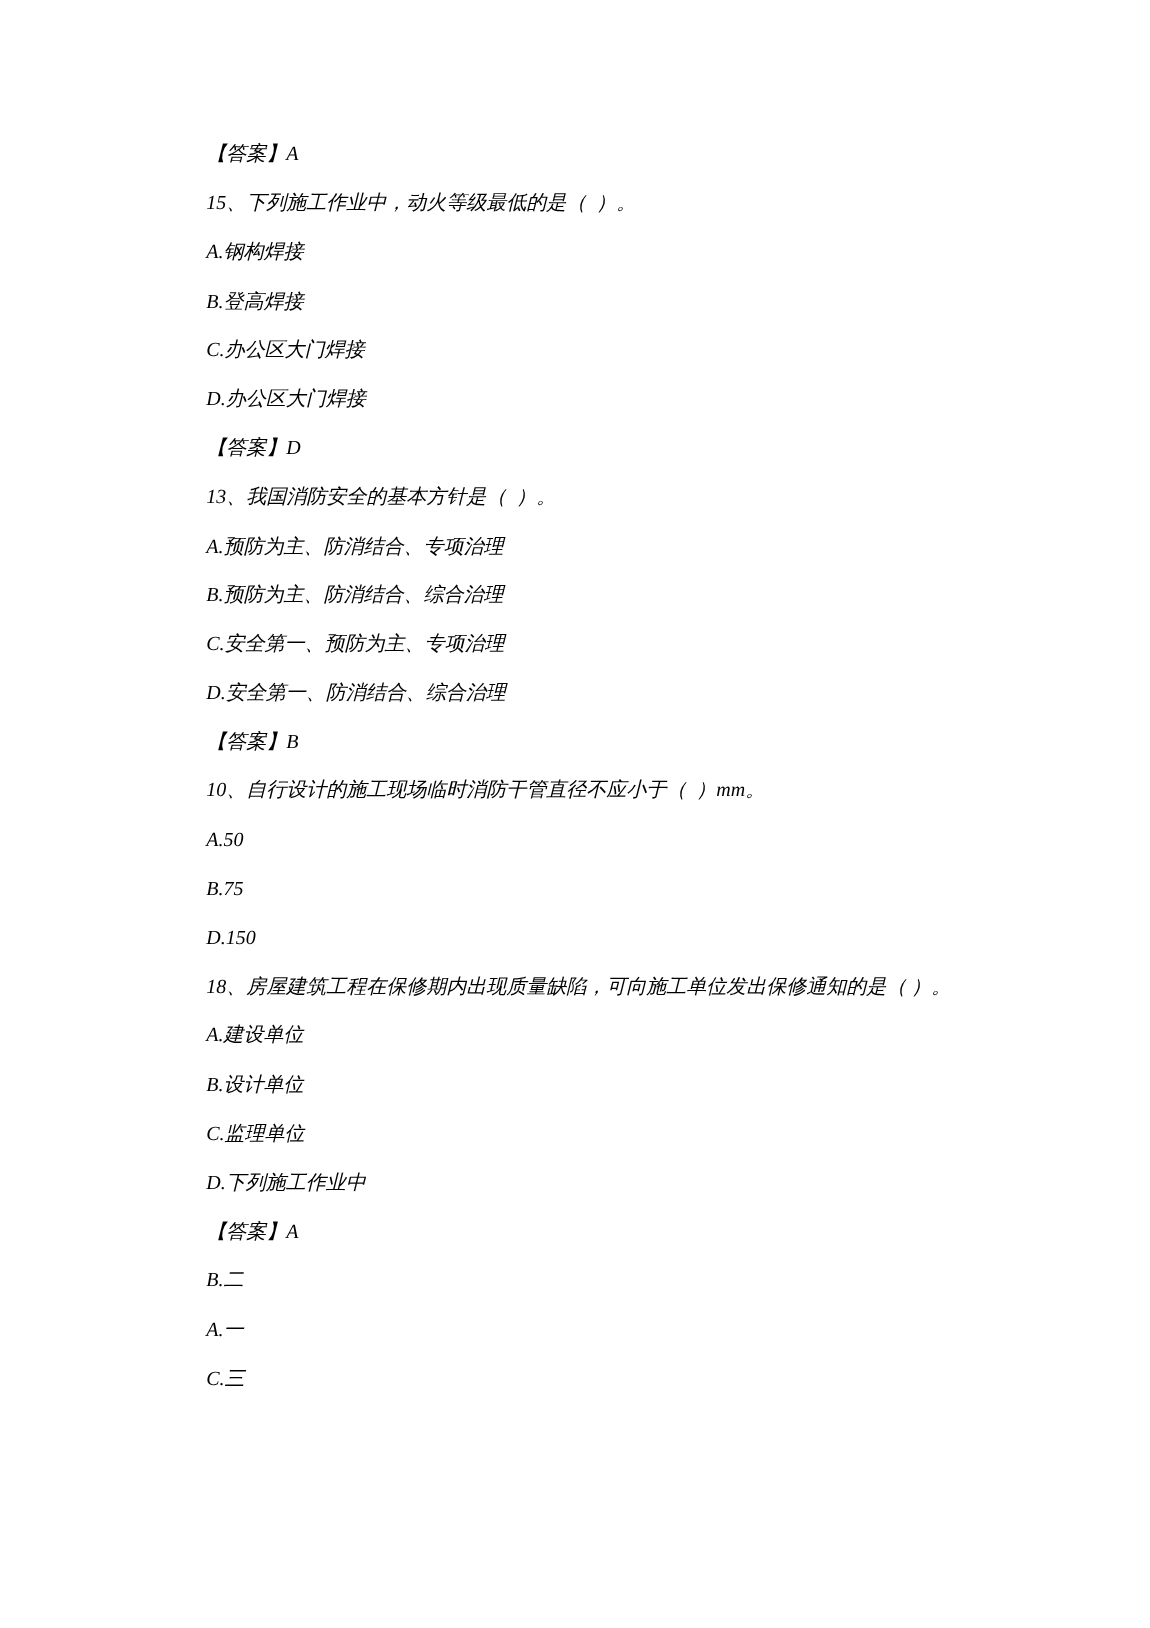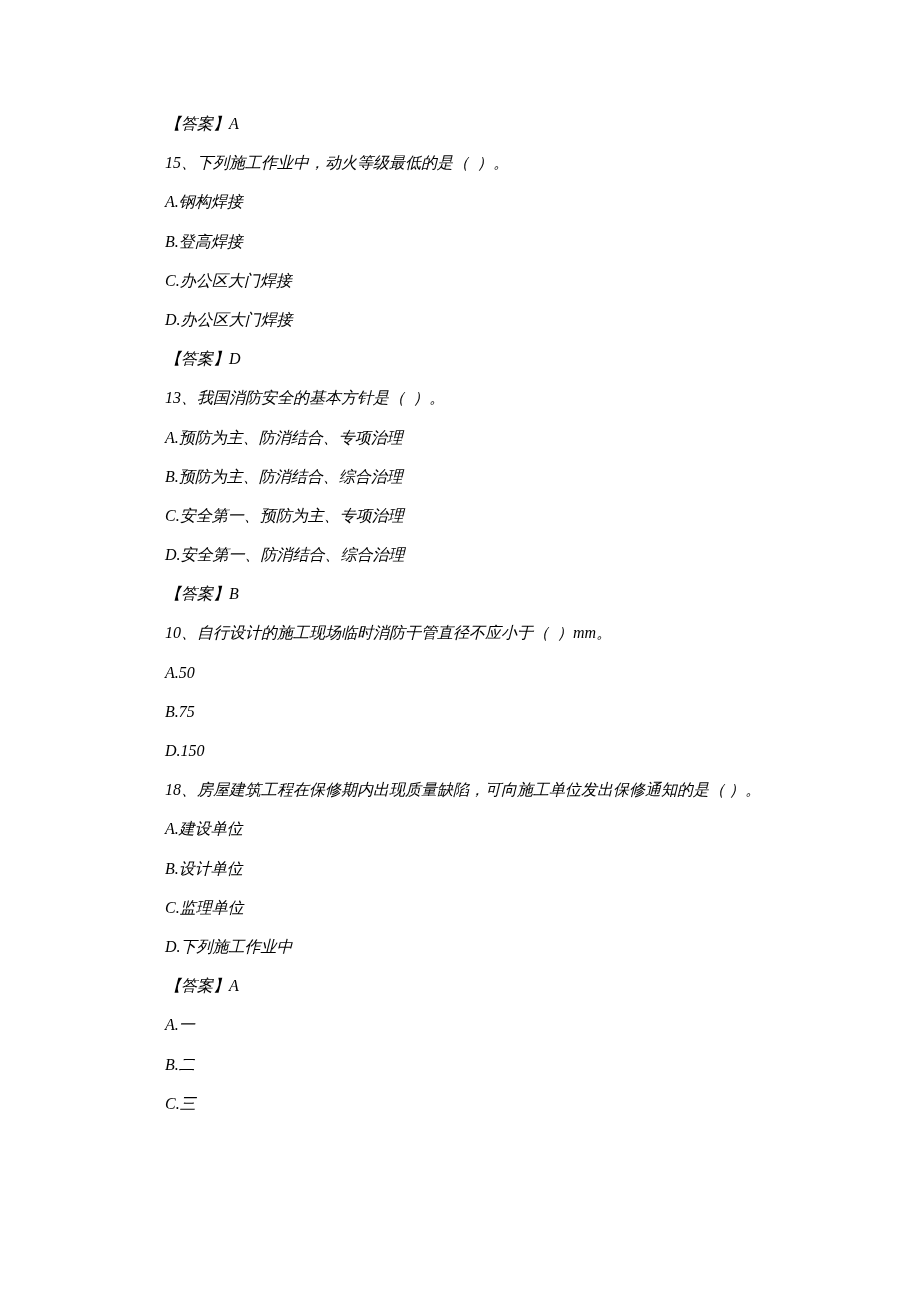--- a/index.html
+++ b/index.html
@@ -40,16 +40,16 @@
   <div class="line">10、自行设计的施工现场临时消防干管直径不应小于（  ）mm。</div>
   <div class="line">A.50</div>
   <div class="line">B.75</div>
   <div class="line">D.150</div>
   <div class="line">18、房屋建筑工程在保修期内出现质量缺陷，可向施工单位发出保修通知的是（ ）。</div>
   <div class="line">A.建设单位</div>
   <div class="line">B.设计单位</div>
   <div class="line">C.监理单位</div>
   <div class="line">D.下列施工作业中</div>
   <div class="line">【答案】A</div>
+  <div class="line">B.二</div>
   <div class="line">A.一</div>
-  <div class="line">B.二</div>
   <div class="line">C.三</div>
 </div>
 
 </body></html>

